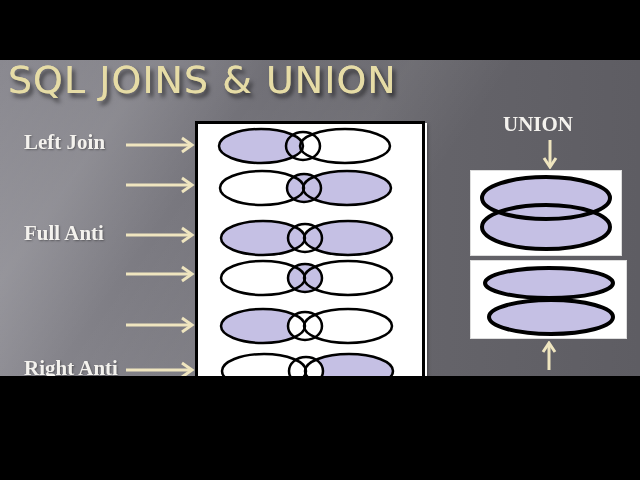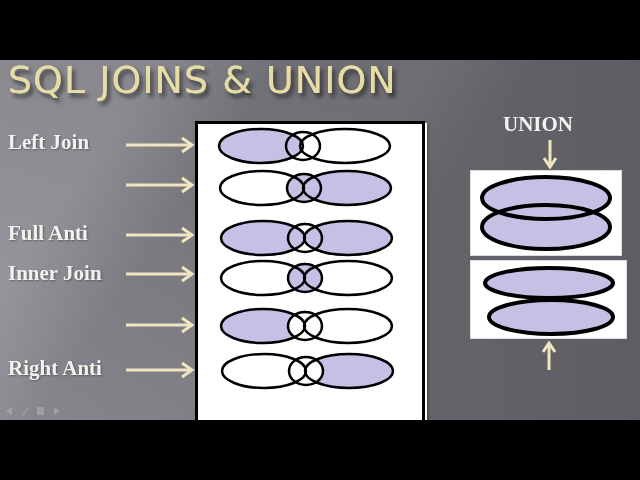--- a/index.html
+++ b/index.html
@@ -1,33 +1,33 @@
 <!DOCTYPE html>
 <html><head>
 <meta charset="utf-8">
 <style>
   html, body { margin: 0; padding: 0; background: #000; }
   body { width: 640px; height: 480px; position: relative; overflow: hidden; font-family: "Liberation Serif", serif; }
   .slide {
-    position: absolute; left: 0; top: 60px; width: 640px; height: 360px;
+    position: absolute; left: 0; top: 60px; width: 640px; height: 316px;
     background:
       linear-gradient(125deg, rgba(255,255,255,0) 0%, rgba(255,255,255,0.10) 18%, rgba(255,255,255,0) 32%, rgba(255,255,255,0.07) 48%, rgba(255,255,255,0) 60%),
       linear-gradient(90deg, #8a8990 0%, #77767d 30%, #66656b 60%, #5e5d63 100%);
     overflow: hidden;
   }
   .title {
     position: absolute; left: 8px; top: -2px; margin: 0;
     font-family: "DejaVu Sans", sans-serif; font-weight: normal;
     font-size: 38px; letter-spacing: 1px; color: #e6dca6;
     text-shadow: 3px 4px 4px rgba(0,0,0,0.55);
     background: linear-gradient(180deg, #f2ebc4 0%, #d9cc8a 100%);
     -webkit-background-clip: text; background-clip: text;
   }
   .join-label {
-    position: absolute; left: 8px; color: #f4f2ee; font-weight: bold;
+    position: absolute; left: 24px; color: #f4f2ee; font-weight: bold;
     font-size: 21px; white-space: nowrap; text-shadow: 1px 1px 2px rgba(0,0,0,0.35);
   }
   .arrow-h { position: absolute; height: 18px; }
   .join-box {
     position: absolute; left: 195px; top: 61px; width: 224px; height: 332px;
     background: #fff; border: 3px solid #000; box-shadow: 2px 2px 0 #fff, 3px 3px 3px rgba(0,0,0,0.4);
   }
   .venn { position: absolute; left: 0; width: 224px; height: 42px; }
   .union-title {
     position: absolute; color: #f4f2ee; font-weight: bold; font-size: 21px; white-space: nowrap; text-align: right;
@@ -38,21 +38,20 @@
 </style>
 </head>
 <body>
 
 <div class="slide">
 
   <h1 class="title">SQL JOINS &amp; UNION</h1>
 
   <div class="join-label" style="top:70px">Left Join</div>
   <div class="join-label" style="top:161px">Full Anti</div>
-  <div class="join-label" style="top:201px">Inner Join</div>
   <div class="join-label" style="top:296px">Right Anti</div>
 
   <svg class="arrow-h" style="left:124px;top:76px;width:72px" viewBox="0 0 72 18">
     <line x1="2" y1="9" x2="66" y2="9" stroke="#efe5bf" stroke-width="3"></line>
       <polyline points="58,2 68,9 58,16" fill="none" stroke="#efe5bf" stroke-width="3"></polyline>
   </svg>
   <svg class="arrow-h" style="left:124px;top:116px;width:72px" viewBox="0 0 72 18">
     <line x1="2" y1="9" x2="66" y2="9" stroke="#efe5bf" stroke-width="3"></line>
       <polyline points="58,2 68,9 58,16" fill="none" stroke="#efe5bf" stroke-width="3"></polyline>
   </svg>

